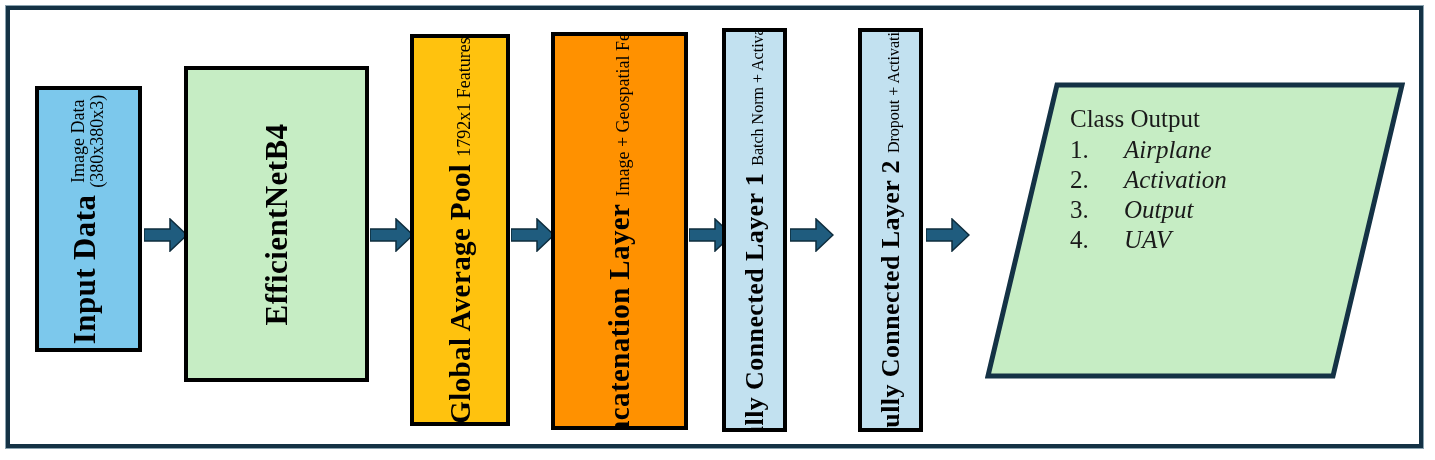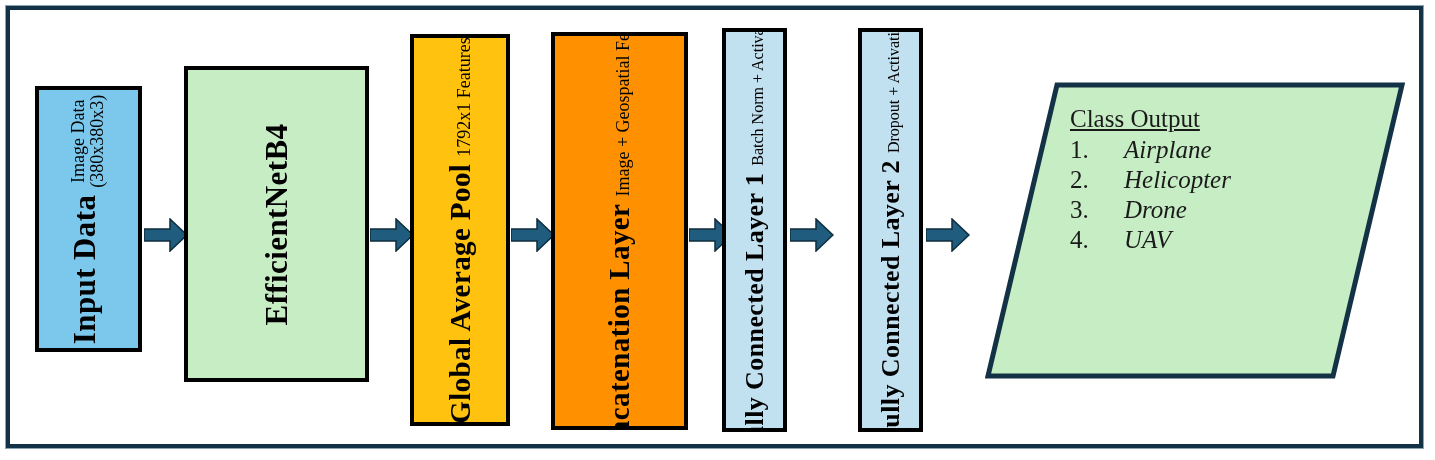--- a/index.html
+++ b/index.html
@@ -129,21 +129,20 @@
     top: 24px;
     width: 310px;
     color: #1a1a1a;
     font-size: 25px;
     line-height: 1.0;
   }
   .output-heading {
     margin: 0 0 6px 0;
     font-weight: normal;
     font-size: 25px;
-    text-decoration: underline;
   }
   .class-list {
     margin: 0;
     padding: 0;
     list-style: none;
   }
   .class-list li {
     display: flex;
     align-items: baseline;
     margin-bottom: 5px;
@@ -250,25 +249,25 @@
     </svg>
     <div class="output-text">
       <p class="output-heading">Class Output</p>
       <ul class="class-list">
         <li>
           <span class="num">1.</span>
           <span class="name">Airplane</span>
         </li>
         <li>
           <span class="num">2.</span>
-          <span class="name">Helicopter</span>
+          <span class="name">Activation</span>
         </li>
         <li>
           <span class="num">3.</span>
-          <span class="name">Drone</span>
+          <span class="name">Output</span>
         </li>
         <li>
           <span class="num">4.</span>
           <span class="name">UAV</span>
         </li>
       </ul>
     </div>
   </div>
 
 </div>

